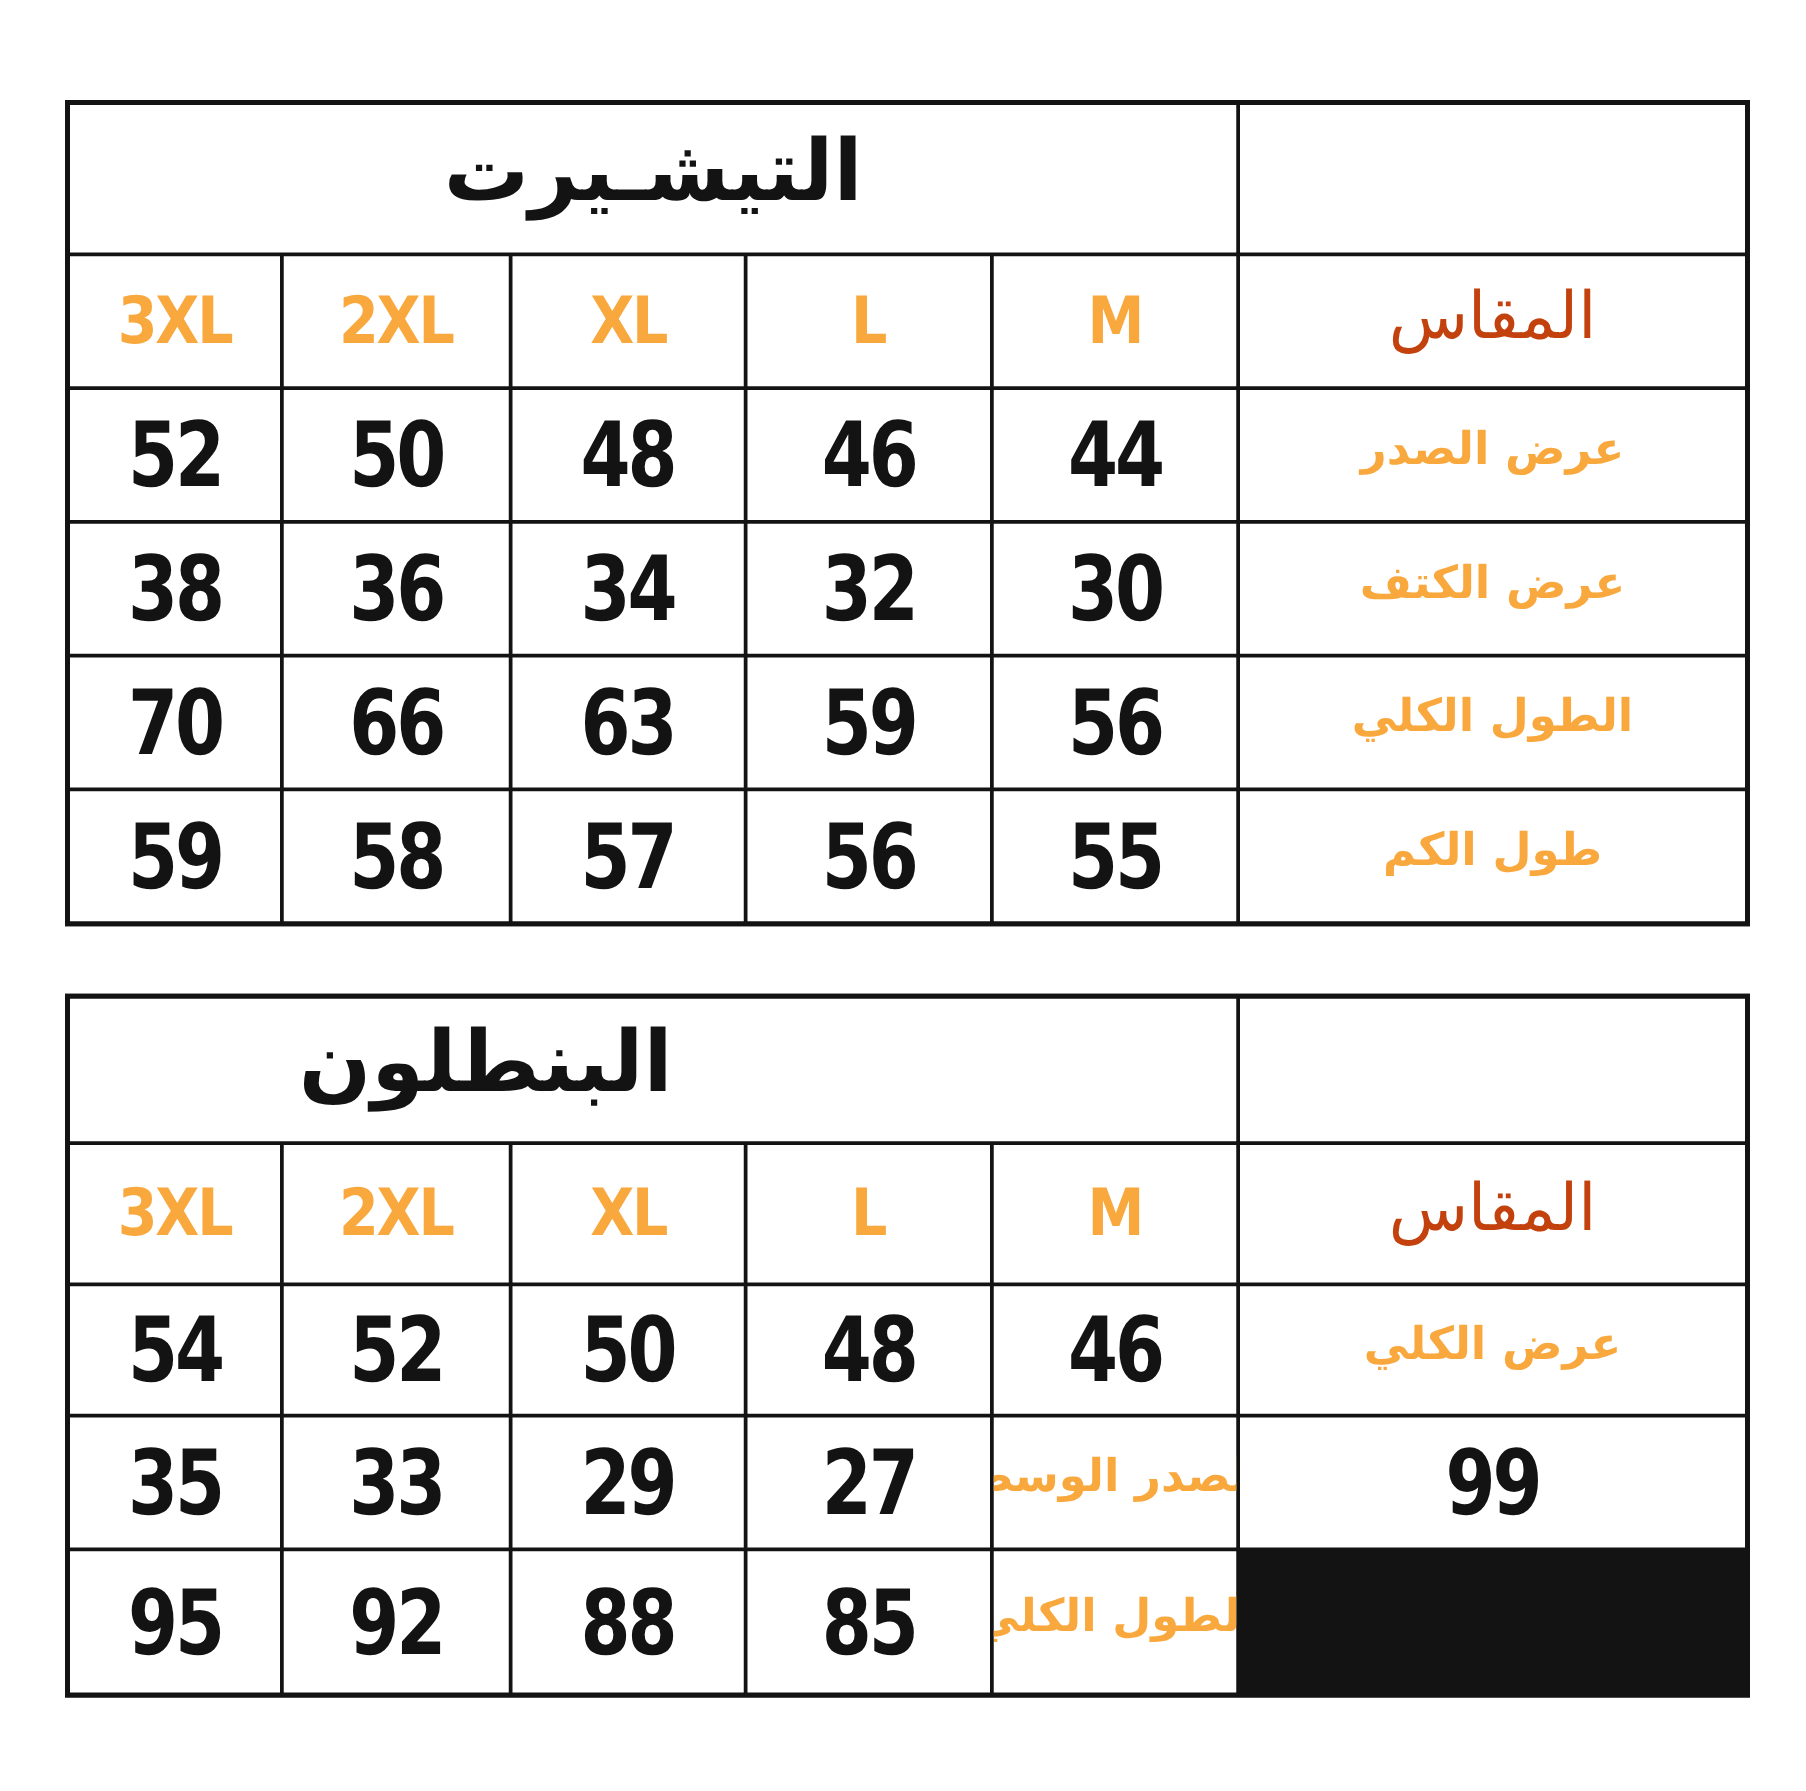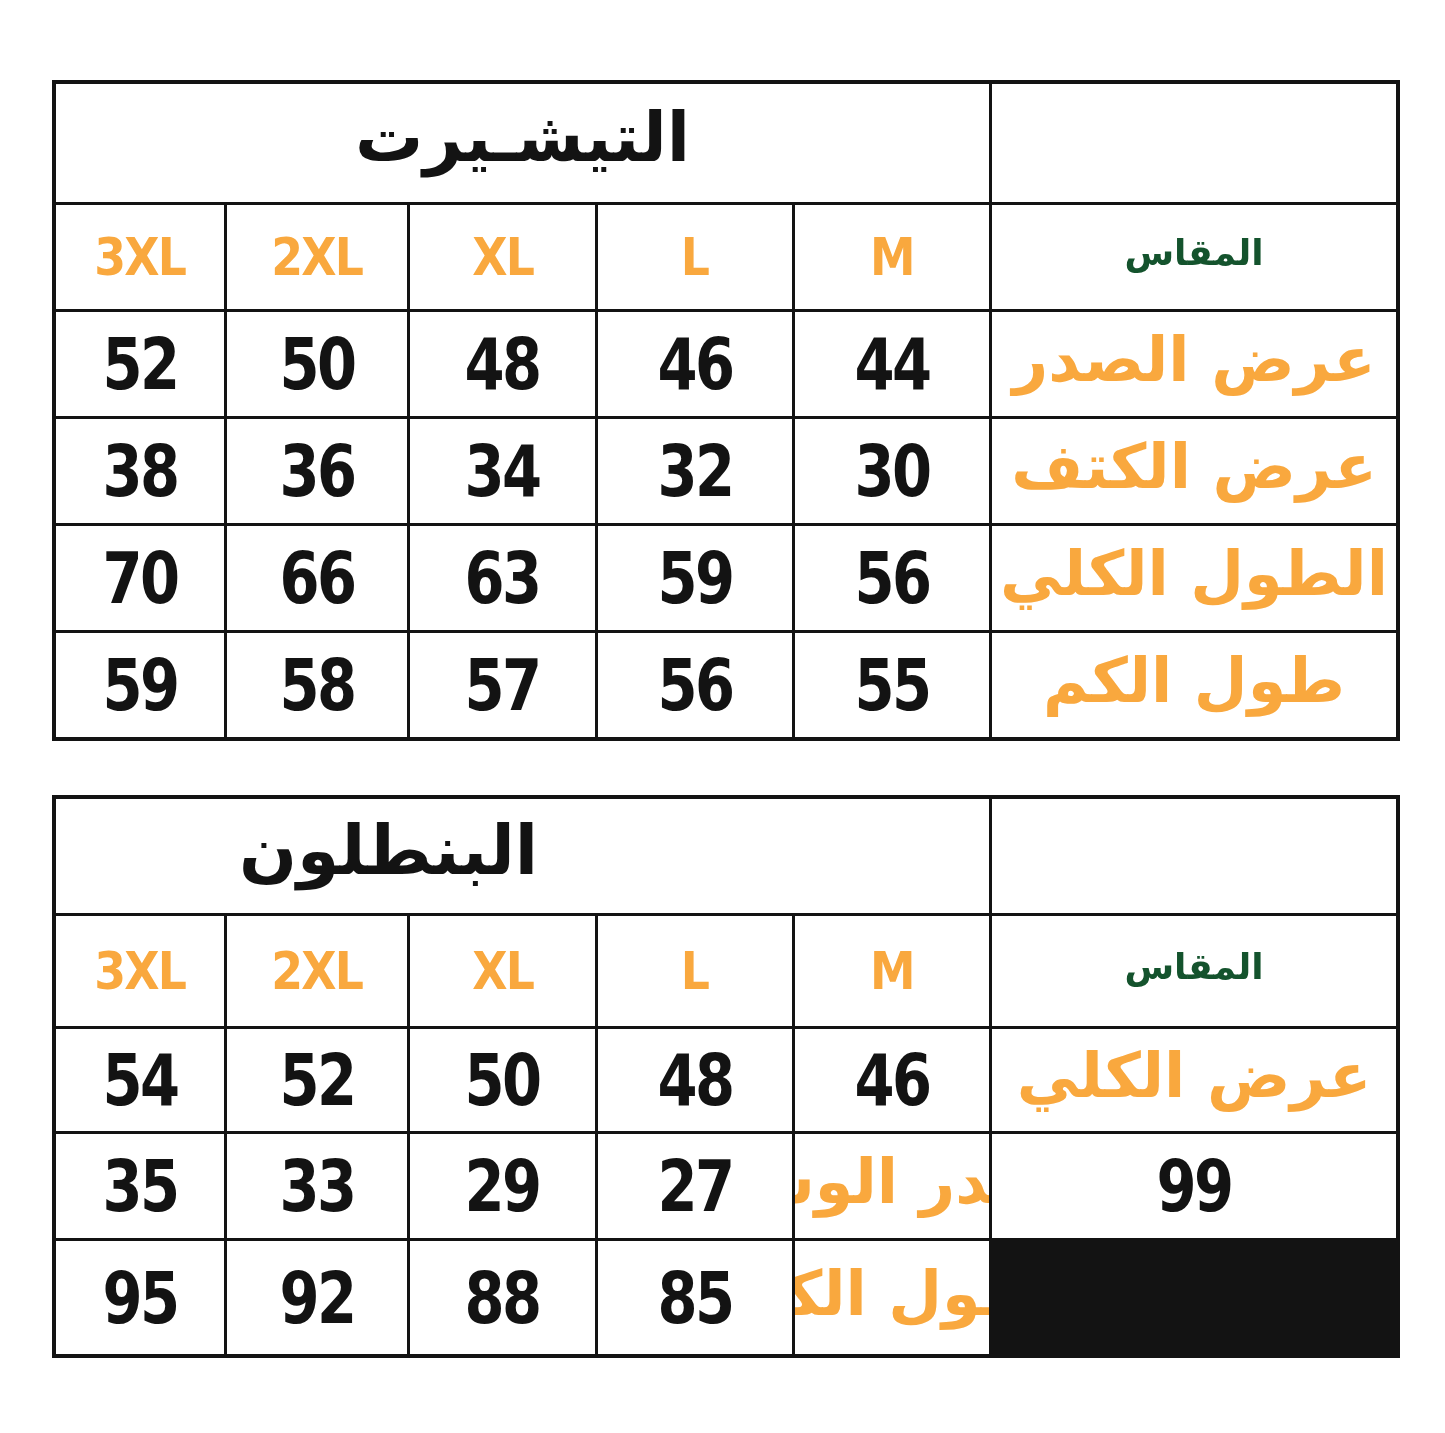--- a/index.html
+++ b/index.html
@@ -54,39 +54,39 @@
   .size-head {
     font-size: 52px;
     font-weight: bold;
     color: #F9A83E;
     line-height: 1;
     display: inline-block;
     transform: scaleX(0.88);
     letter-spacing: -2px;
   }
   .measure-head {
-    font-size: 36px;
-    font-weight: bold;
-    color: #14532d;
+    font-size: 52px;
+    font-weight: normal;
+    color: #c2410c;
     direction: rtl;
     white-space: nowrap;
     line-height: 1;
     padding-bottom: 8px;
   }
   .num {
     font-size: 72px;
     font-weight: bold;
     color: #131313;
     line-height: 1;
     display: inline-block;
     transform: scaleX(0.80);
     letter-spacing: -3px;
   }
   .row-label {
-    font-size: 62px;
+    font-size: 36px;
     font-weight: bold;
     color: #F9A83E;
     direction: rtl;
     white-space: nowrap;
     line-height: 1;
     padding-bottom: 8px;
   }
 </style>
 </head>
 <body>

